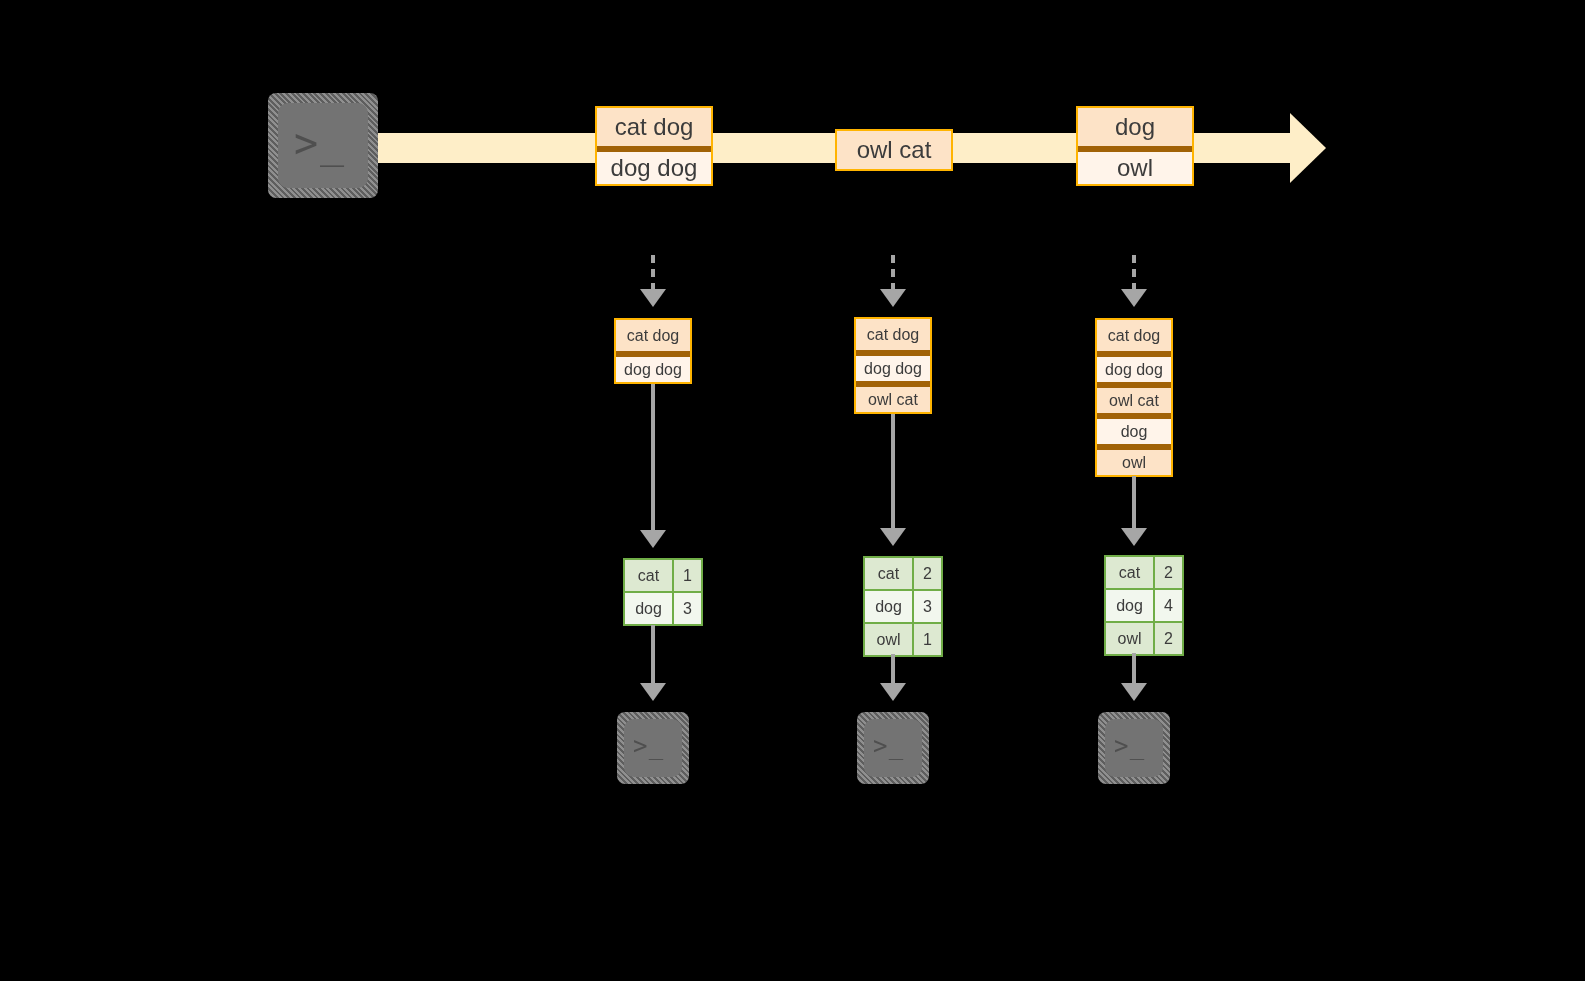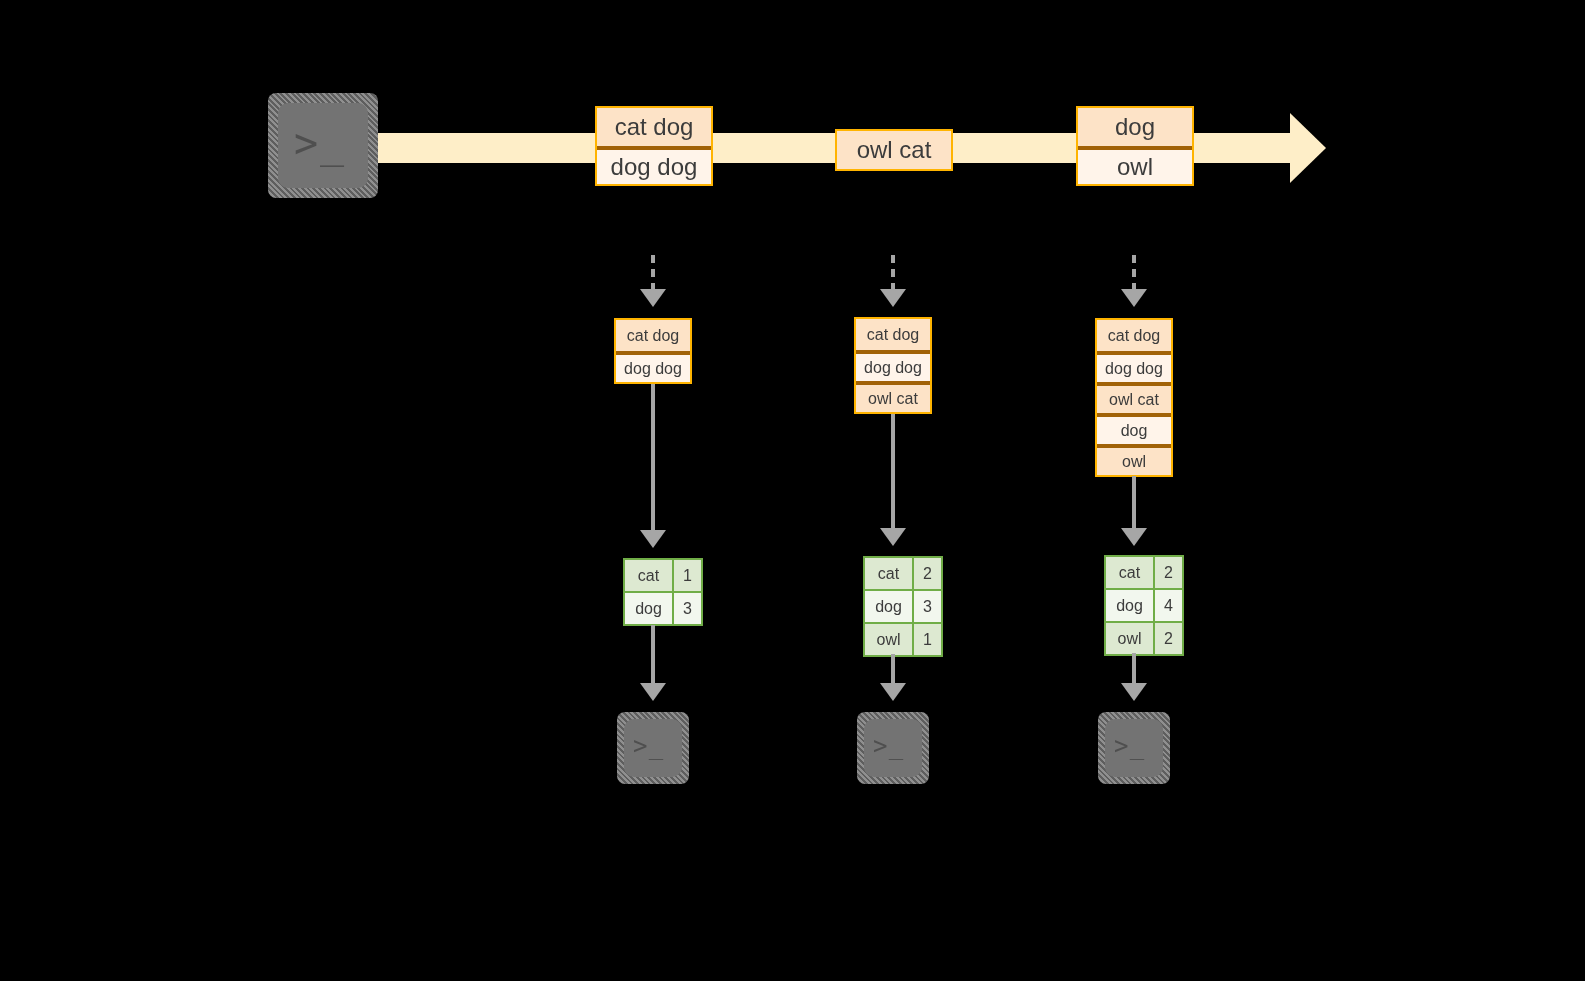--- a/index.html
+++ b/index.html
@@ -69,21 +69,21 @@
   }
   .msgbox .row {
     box-sizing: border-box;
     display: flex;
     align-items: center;
     justify-content: center;
     color: #3c3c3c;
     white-space: nowrap;
   }
   .msgbox .row + .row {
-    border-top: 4px solid #a16207;
+    border-top: 6px solid #a16207;
   }
   .msgbox .row.shade-a { background: #fde3c7; }
   .msgbox .row.shade-b { background: #fff4ea; }
 
   .msgbox.big { width: 118px; }
   .msgbox.big .row { height: 38px; font-size: 24px; }
   .msgbox.big.single .row { height: 38px; }
 
   .msgbox.small { width: 78px; }
   .msgbox.small .row { height: 31px; font-size: 16px; }

